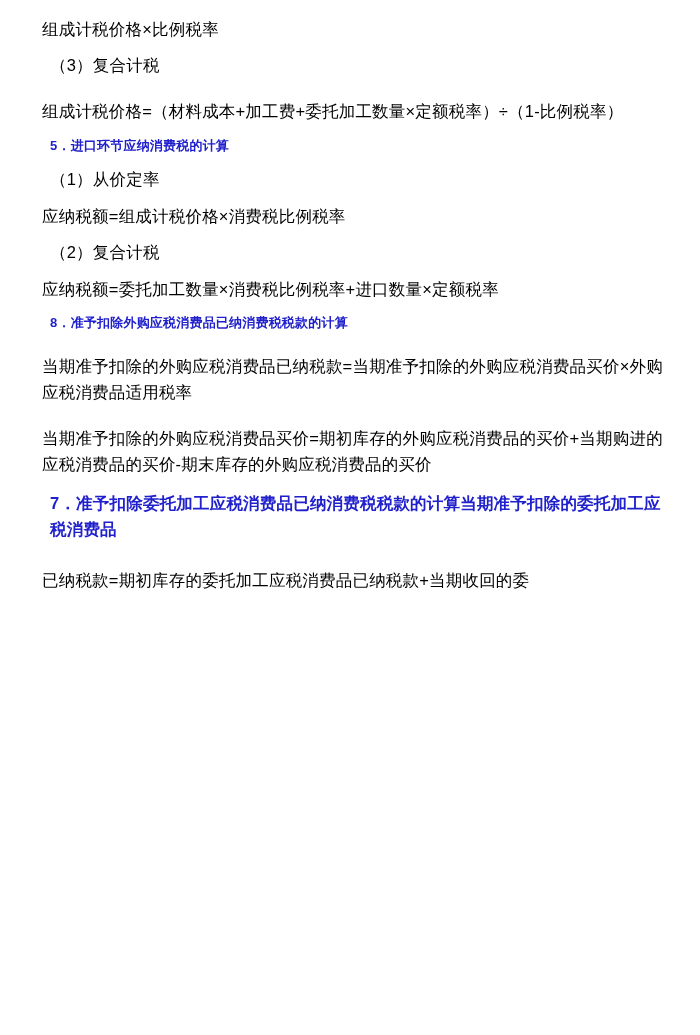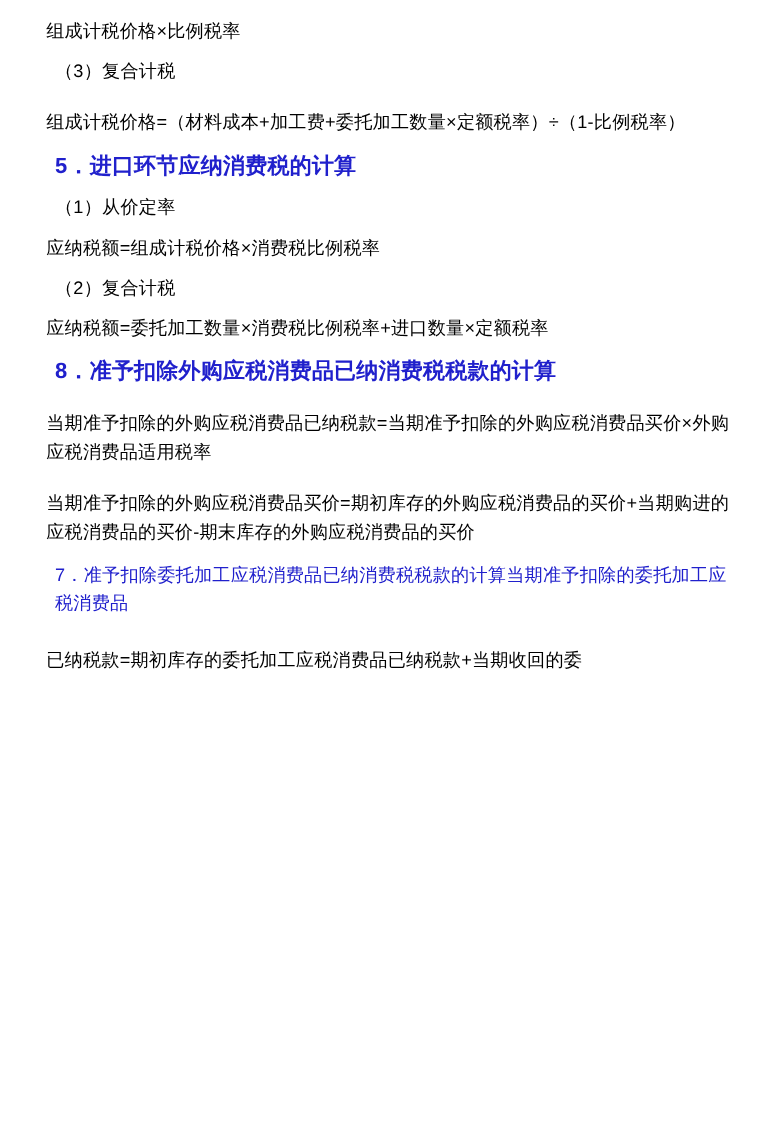--- a/index.html
+++ b/index.html
@@ -26,21 +26,21 @@
     line-height: 1.42;
     letter-spacing: 0.2px;
     margin: 0 0 13px 0;
     white-space: pre-wrap;
     word-break: break-all;
   }
   .heading {
     color: #2020CC;
     font-weight: bold;
     margin: 0 0 13px 0;
-    font-size: 20px;
+    font-size: 13px;
     line-height: 1.42;
     letter-spacing: 0.2px;
     white-space: pre-wrap;
     word-break: break-all;
   }
   .indent {
     text-indent: 0;
     padding-left: 8px;
   }
   .wrap {
@@ -50,21 +50,21 @@
     letter-spacing: 0.2px;
     word-break: break-all;
     margin-top: 20px;
   }
   .wrap-head {
     margin-bottom: 25px;
     font-size: 16.5px;
     line-height: 1.58;
     letter-spacing: 0.2px;
     color: #2020CC;
-    font-weight: normal;
+    font-weight: bold;
     word-break: break-all;
     padding-left: 8px;
   }
 </style>
 </head>
 <body>
 
 <div class="page">
 
   <p class="line">组成计税价格×比例税率</p>

